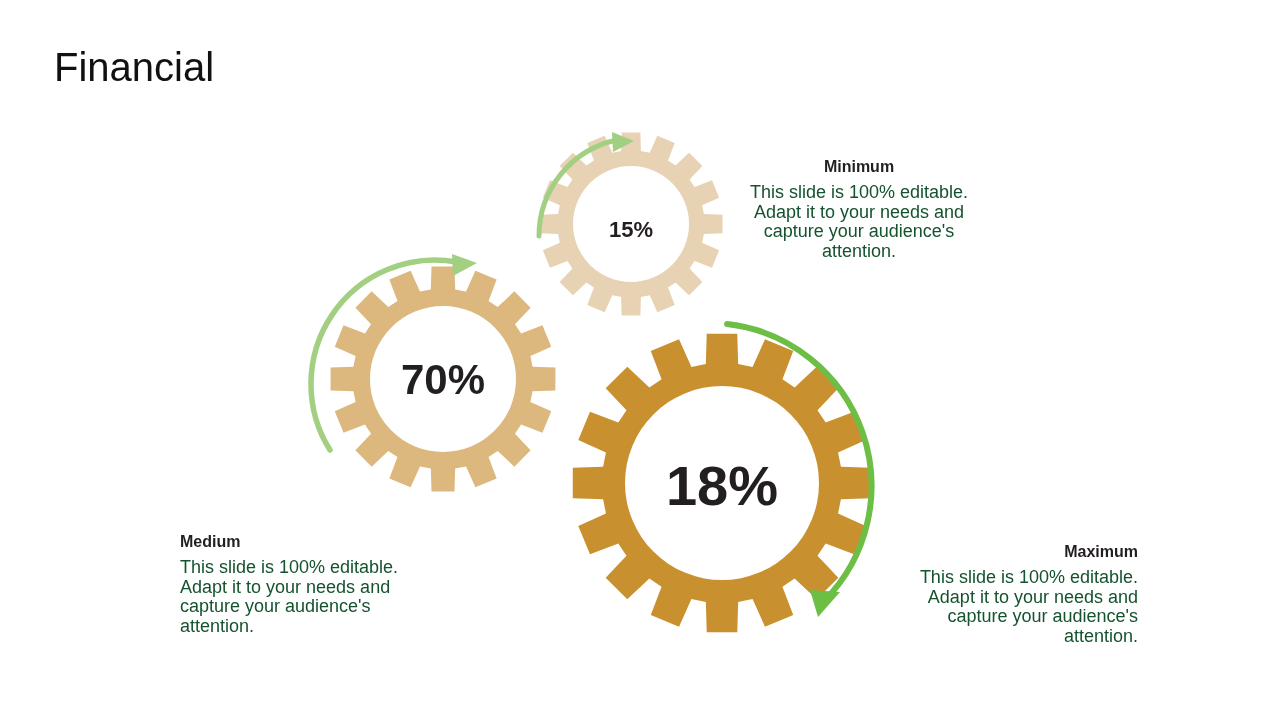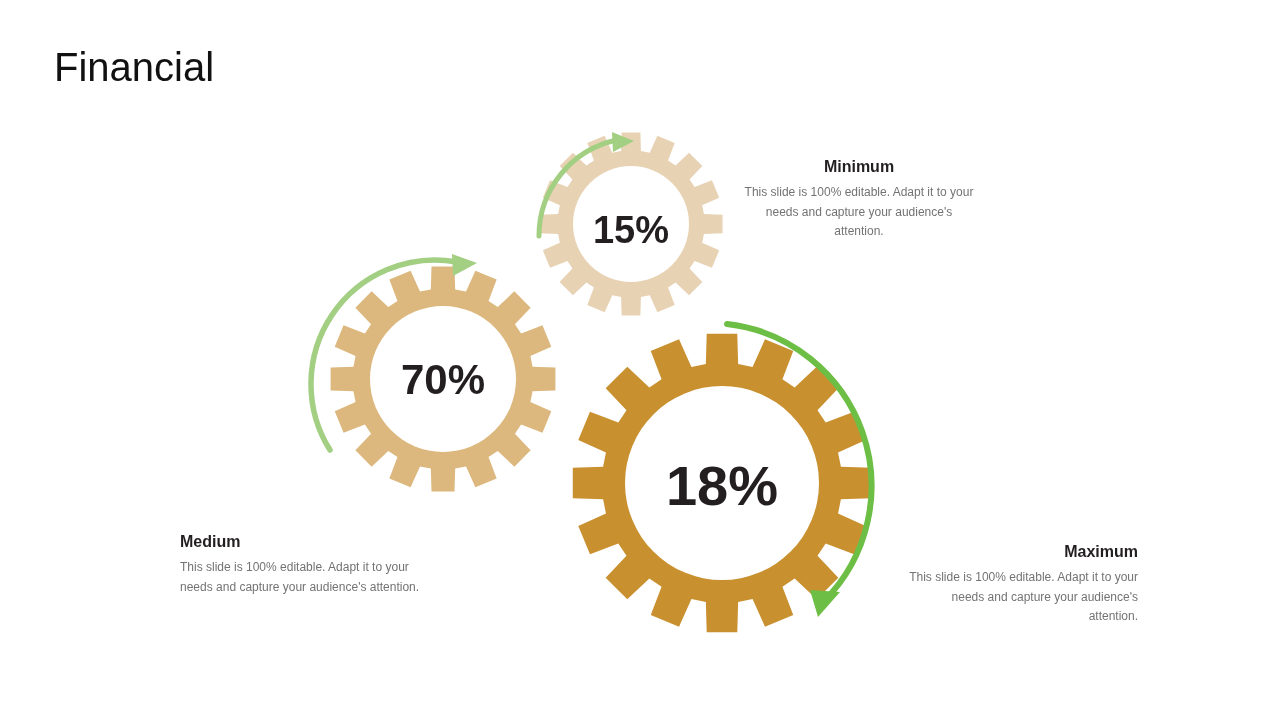--- a/index.html
+++ b/index.html
@@ -45,37 +45,37 @@
   
   .gear-pct {
     position: absolute;
     text-align: center;
     font-weight: bold;
     color: #231f20;
     line-height: 1;
     white-space: nowrap;
     transform: translate(-50%, -50%);
   }
-  #pct-min  { left: 631px; top: 230px; font-size: 38px; }
+  #pct-min  { left: 631px; top: 230px; font-size: 22px; }
   #pct-med  { left: 443px; top: 380px; font-size: 42px; }
   #pct-max  { left: 722px; top: 486px; font-size: 56px; }
 
   
   .callout { position: absolute; }
   .callout-title {
     font-size: 16px;
     font-weight: bold;
     color: #231f20;
     margin: 0 0 6px 0;
     line-height: 20px;
   }
   .callout-body {
-    font-size: 12px;
+    font-size: 18px;
     font-weight: 400;
-    color: #737373;
+    color: #14532d;
     line-height: 19.5px;
     margin: 0;
   }
 
   #callout-minimum {
     left: 741px;
     top: 157px;
     width: 236px;
     text-align: center;
   }

